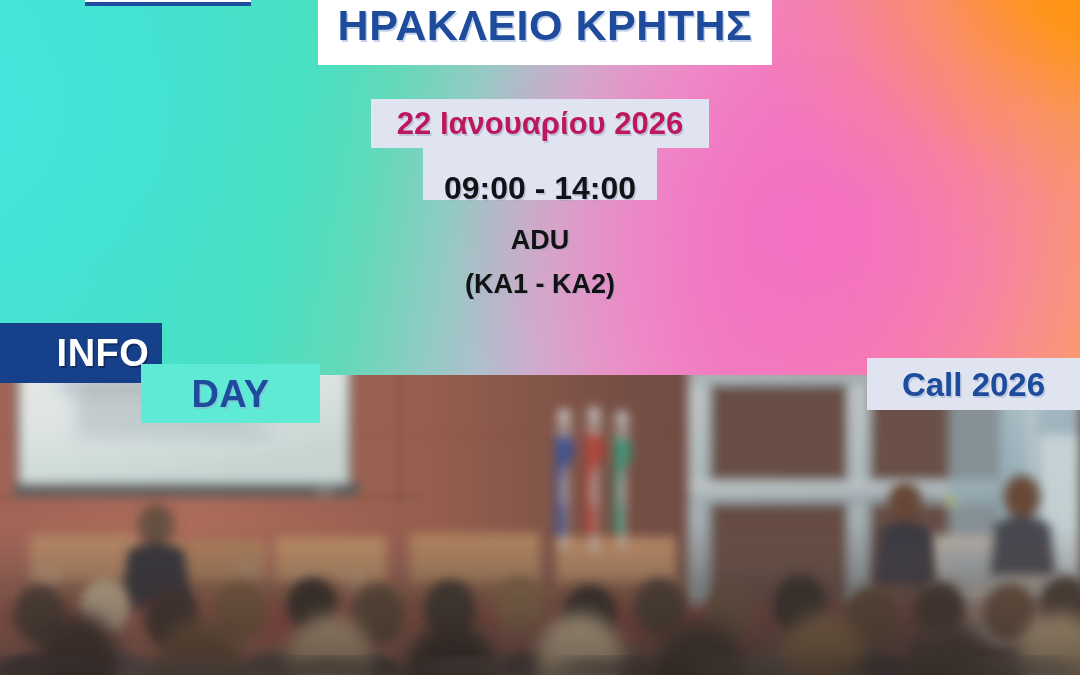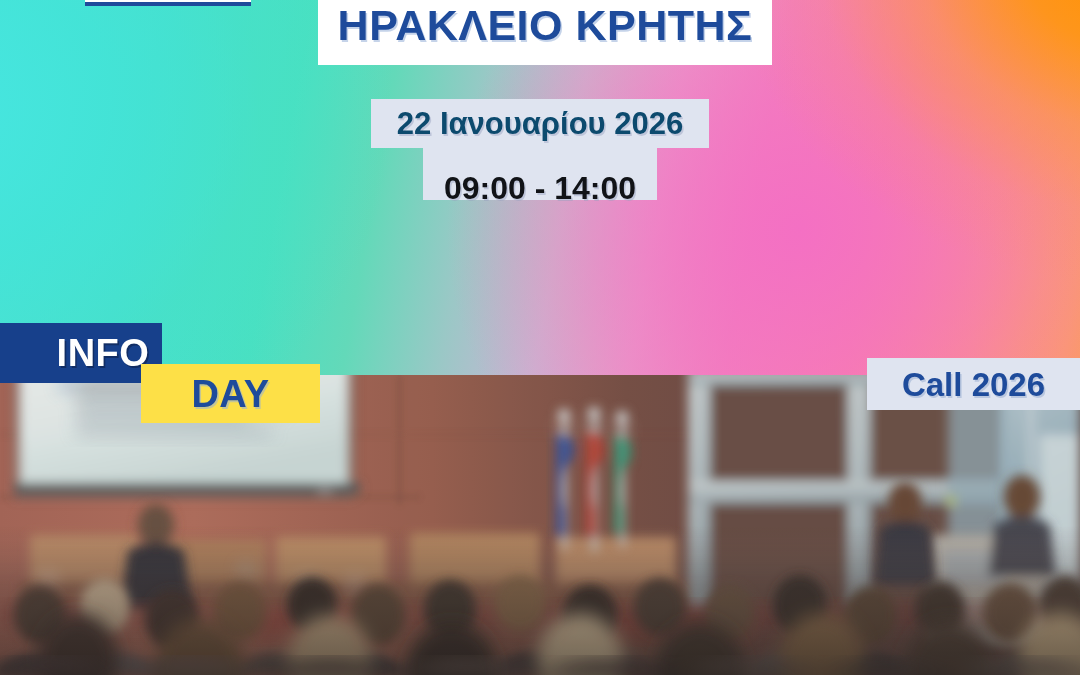--- a/index.html
+++ b/index.html
@@ -103,21 +103,21 @@
     line-height: 1;
     text-shadow: 1.5px 1.5px 0 rgba(150,175,215,0.55);
     padding-top: 0;
   }
 
   #date-box {
     left: 371px; top: 99px; width: 338px; height: 49px;
     background: #dfe4f0;
   }
   #date-text {
-    color: #0c4a6e;
+    color: #be185d;
     font-size: 31px;
     font-weight: bold;
     line-height: 1;
     text-shadow: 1.5px 1.5px 0 rgba(150,160,190,0.45);
   }
 
   #time-box {
     left: 423px; top: 148px; width: 234px; height: 52px;
     background: #dfe4f0;
   }
@@ -160,21 +160,21 @@
     color: #ffffff;
     font-size: 38px;
     font-weight: bold;
     line-height: 1;
     letter-spacing: 0.5px;
     text-shadow: 1.6px 1.6px 0 rgba(12,30,70,0.55);
   }
 
   #day-box {
     left: 141px; top: 364px; width: 179px; height: 59px;
-    background: #fde047;
+    background: #5eead4;
   }
   #day-text {
     color: #1e4b9b;
     font-size: 38px;
     font-weight: bold;
     line-height: 1;
     letter-spacing: 0.5px;
     text-shadow: 1.6px 1.6px 0 rgba(150,175,215,0.55);
   }
 
@@ -431,20 +431,24 @@
   </div>
 
   <div class="box" id="date-box">
     <span id="date-text">22 Ιανουαρίου 2026</span>
   </div>
 
   <div class="box" id="time-box">
     <span id="time-text">09:00 - 14:00</span>
   </div>
 
+  <div id="venue-block">
+    <div id="venue-line1">ADU</div>
+    <div id="venue-line2">(KA1 - KA2)</div>
+  </div>
 
   <div class="box" id="info-box">
     <span id="info-text">INFO</span>
   </div>
 
   <div class="box" id="day-box">
     <span id="day-text">DAY</span>
   </div>
 
   <div class="box" id="call-box">

